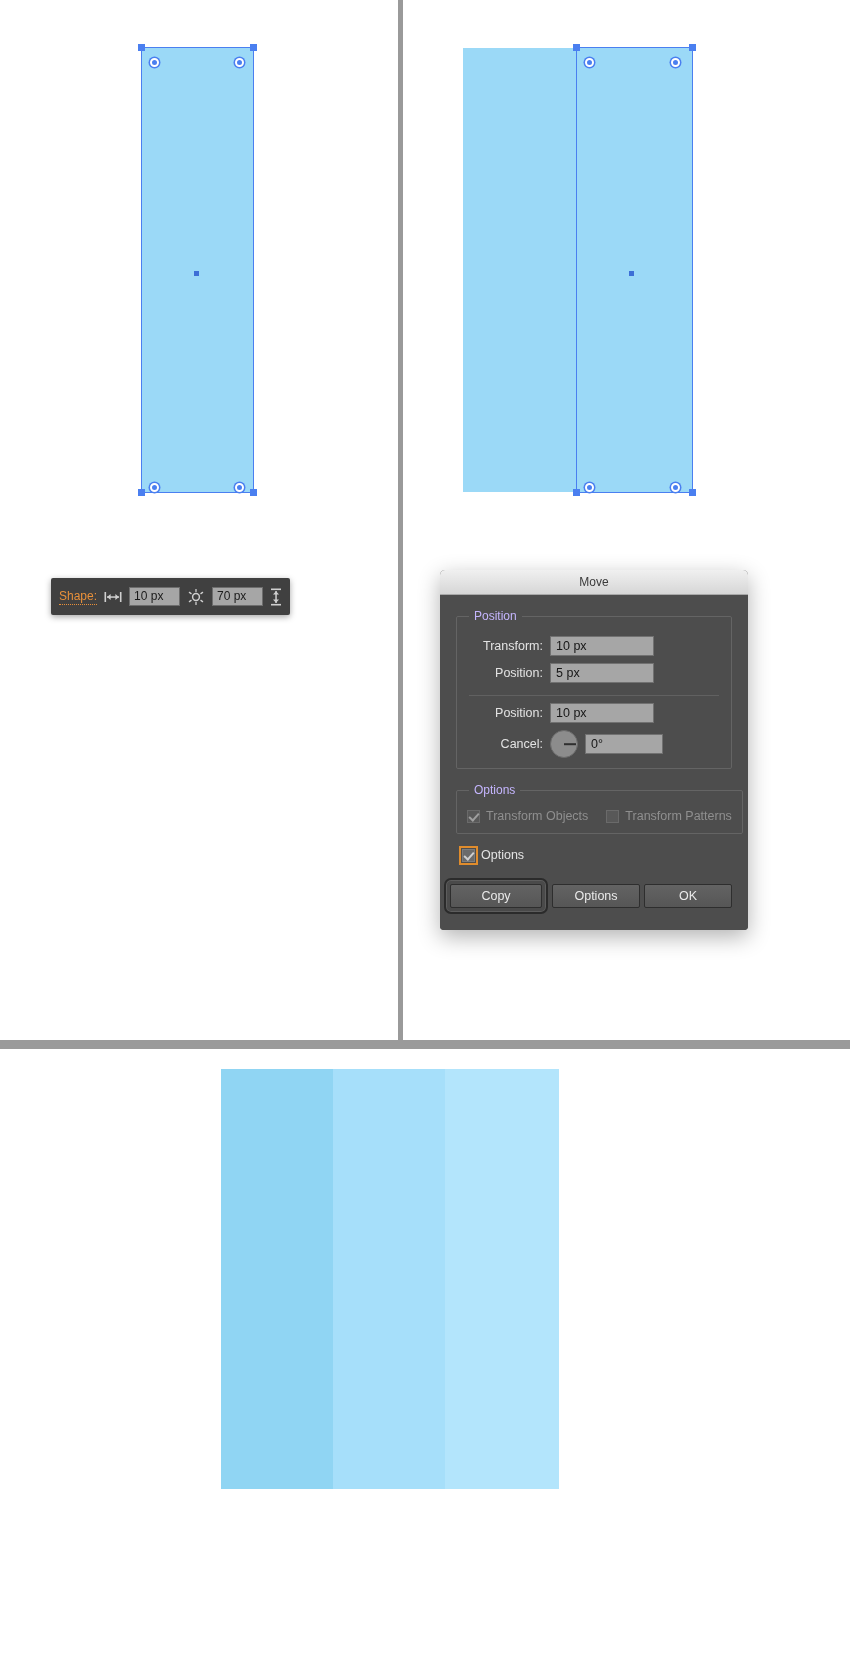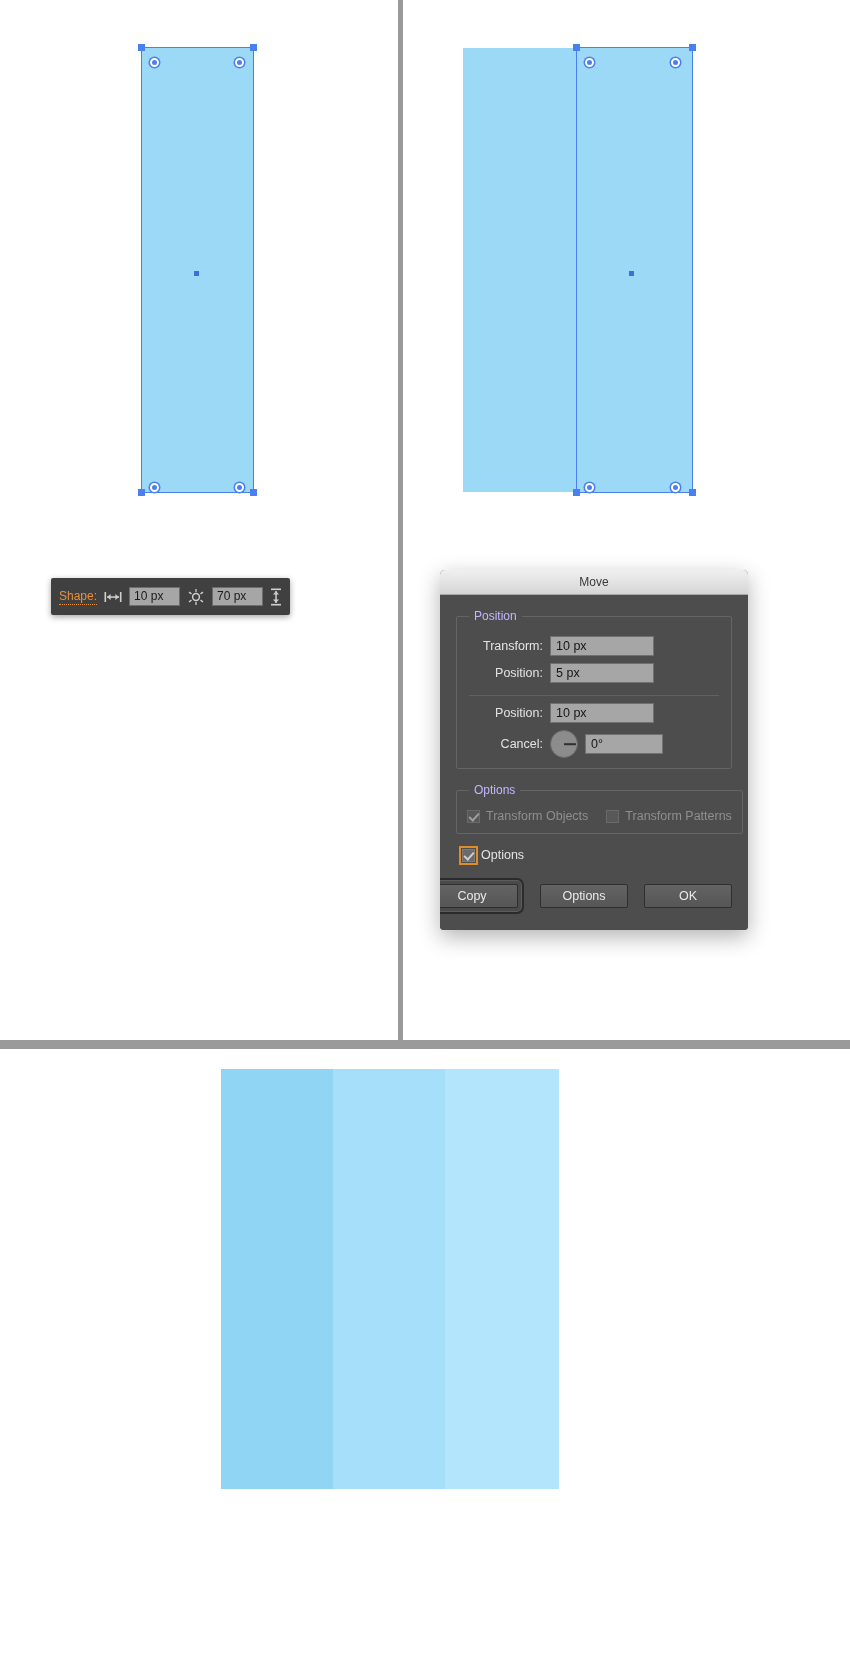--- a/index.html
+++ b/index.html
@@ -238,21 +238,21 @@
     background: #6b6b6b;
   }
   .chk.focus-ring::after { border-color: #cfcfcf; }
 
   #preview-row { margin: 4px 0 16px 6px; }
 
   #btn-row {
     display: flex;
     justify-content: flex-end;
     align-items: center;
-    gap: 16px;
+    gap: 4px;
     text-align: center;
   }
   .btn {
     min-width: 88px;
     height: 24px;
     background: linear-gradient(#636363, #565656);
     border: 1px solid #2e2e2e;
     border-radius: 2px;
     color: #eaeaea;
     font-size: 12.5px;

